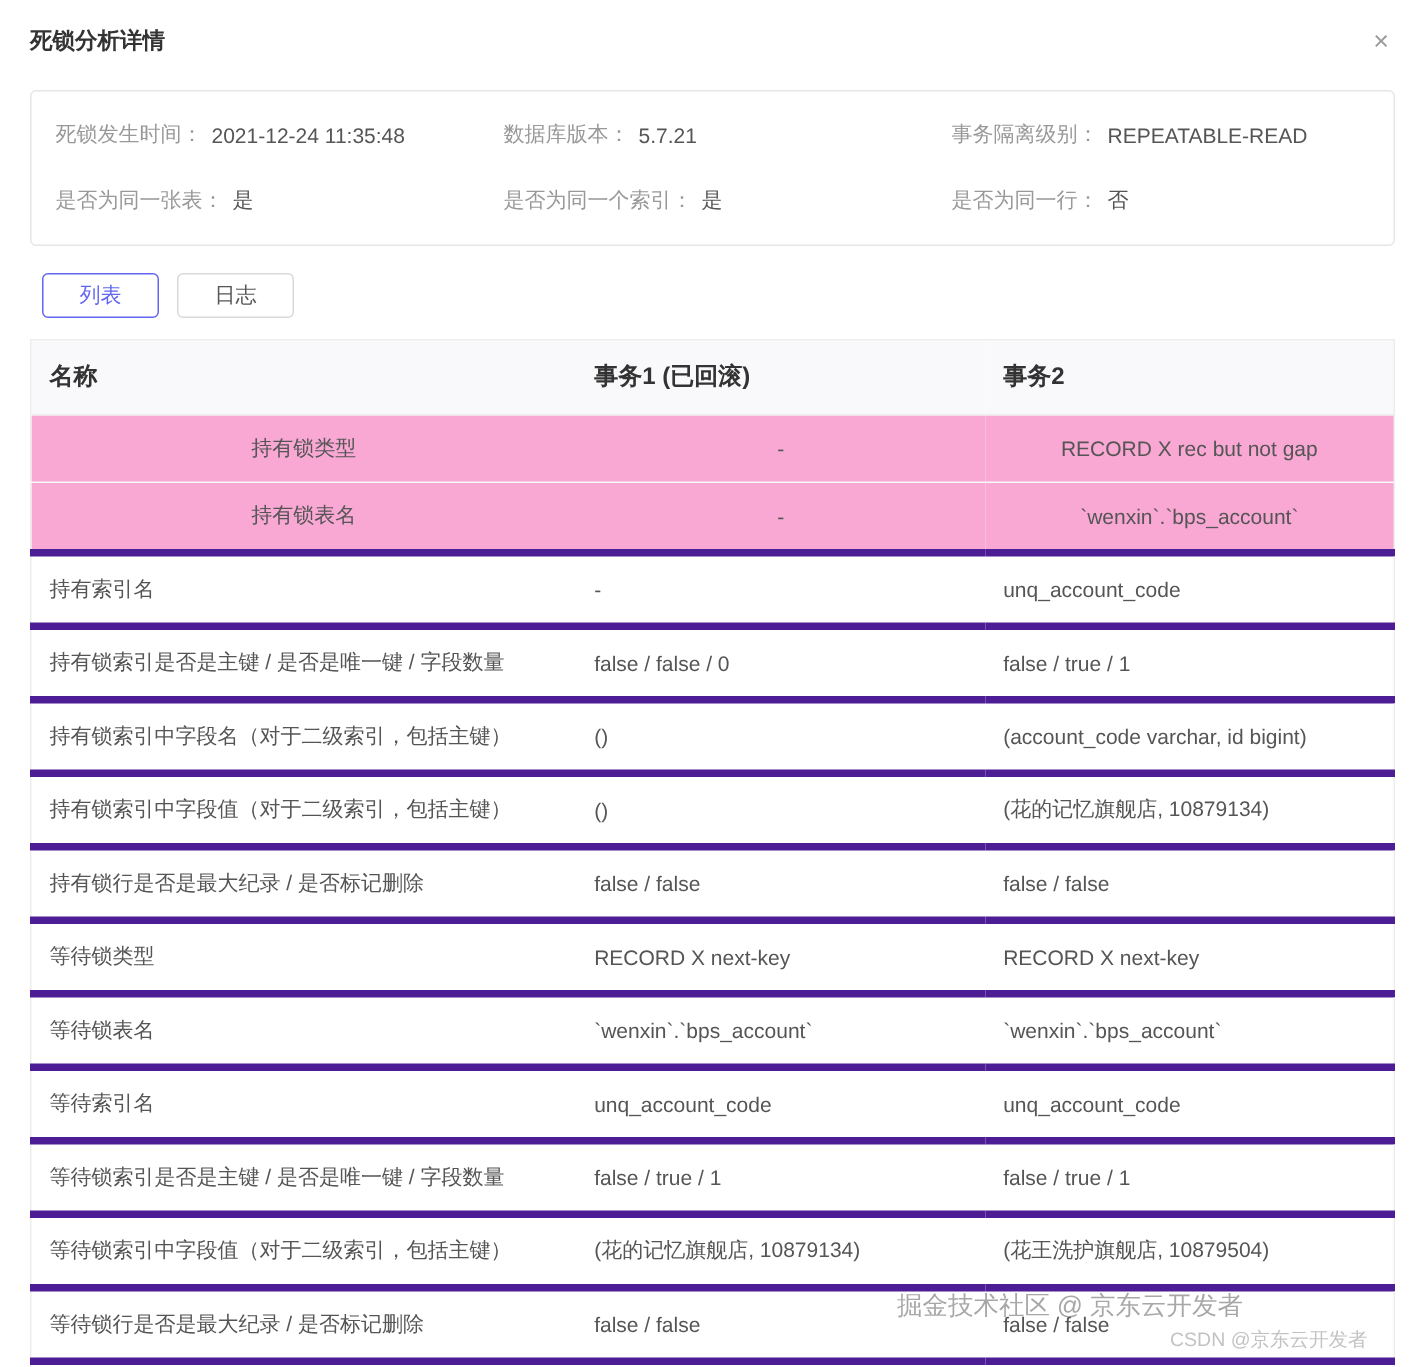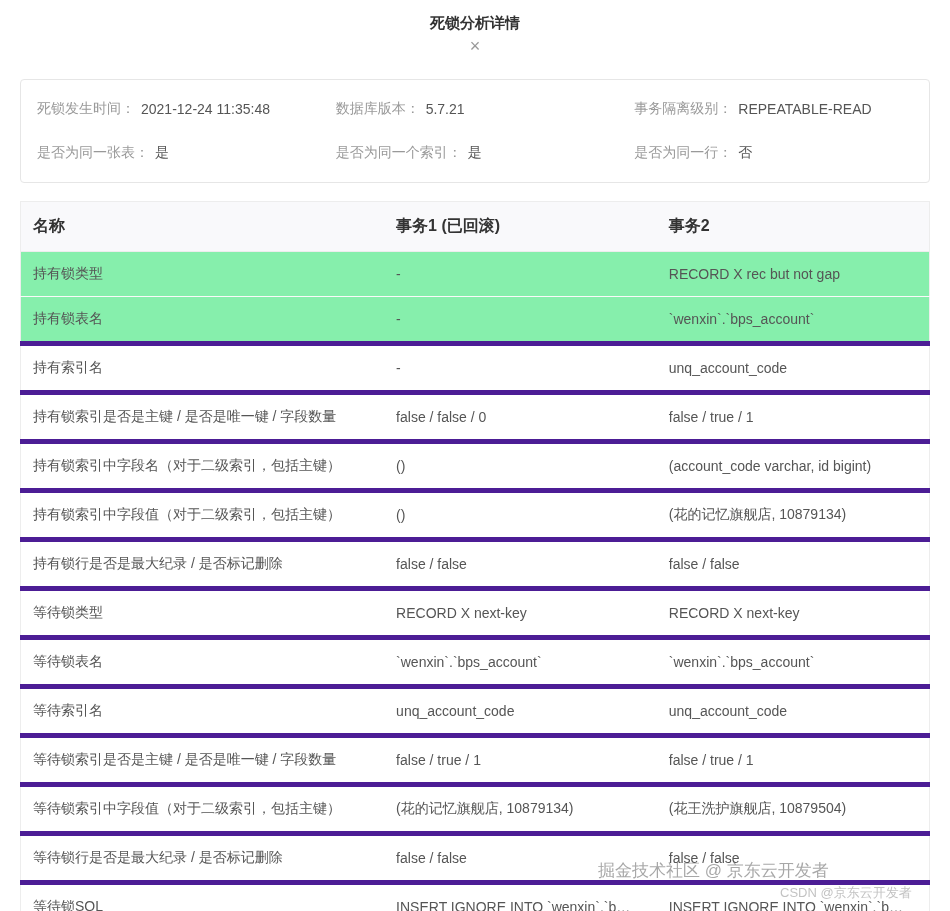--- a/index.html
+++ b/index.html
@@ -11,21 +11,20 @@
       width: 950px;
     }
     .modal {
       padding: 0;
     }
     .modal-header {
       display: flex;
       justify-content: space-between;
       align-items: center;
       padding: 14px 20px 10px 20px;
-      flex-direction: column;
     }
     .modal-title {
       font-weight: 600;
       font-size: 15px;
       color: #333;
     }
     .close-btn {
       cursor: pointer;
       color: #999;
       font-size: 18px;
@@ -95,21 +94,22 @@
     td {
       padding: 13px 12px;
       border-bottom: 5px solid #4c1d95;
       font-size: 14px;
       color: #555;
       vertical-align: middle;
     }
     tr:last-child td { border-bottom: none; }
     tbody tr:nth-child(1) td,
     tbody tr:nth-child(2) td {
-      background: #86efac;
+      background: #f9a8d4;
+      text-align: center;
     }
     tbody tr:nth-child(1) td { border-bottom: 1px solid #fafafa; }
     .col-name { width: 40%; }
     .col-t1 { width: 30%; }
     .col-t2 { width: 30%; }
     .watermark {
       position: absolute;
       font-size: 17px;
       color: rgba(80,80,80,0.5);
       font-weight: 500;
@@ -149,20 +149,24 @@
     <div class="info-item">
       <span class="info-label">是否为同一个索引：</span>
       <span class="info-value">是</span>
     </div>
     <div class="info-item">
       <span class="info-label">是否为同一行：</span>
       <span class="info-value">否</span>
     </div>
   </div>
 
+  <div class="tabs">
+    <button class="tab active">列表</button>
+    <button class="tab">日志</button>
+  </div>
 
   <div class="table-wrap">
     <table>
       <thead>
         <tr>
           <th class="col-name">名称</th>
           <th class="col-t1">事务1 (已回滚)</th>
           <th class="col-t2">事务2</th>
         </tr>
       </thead>

